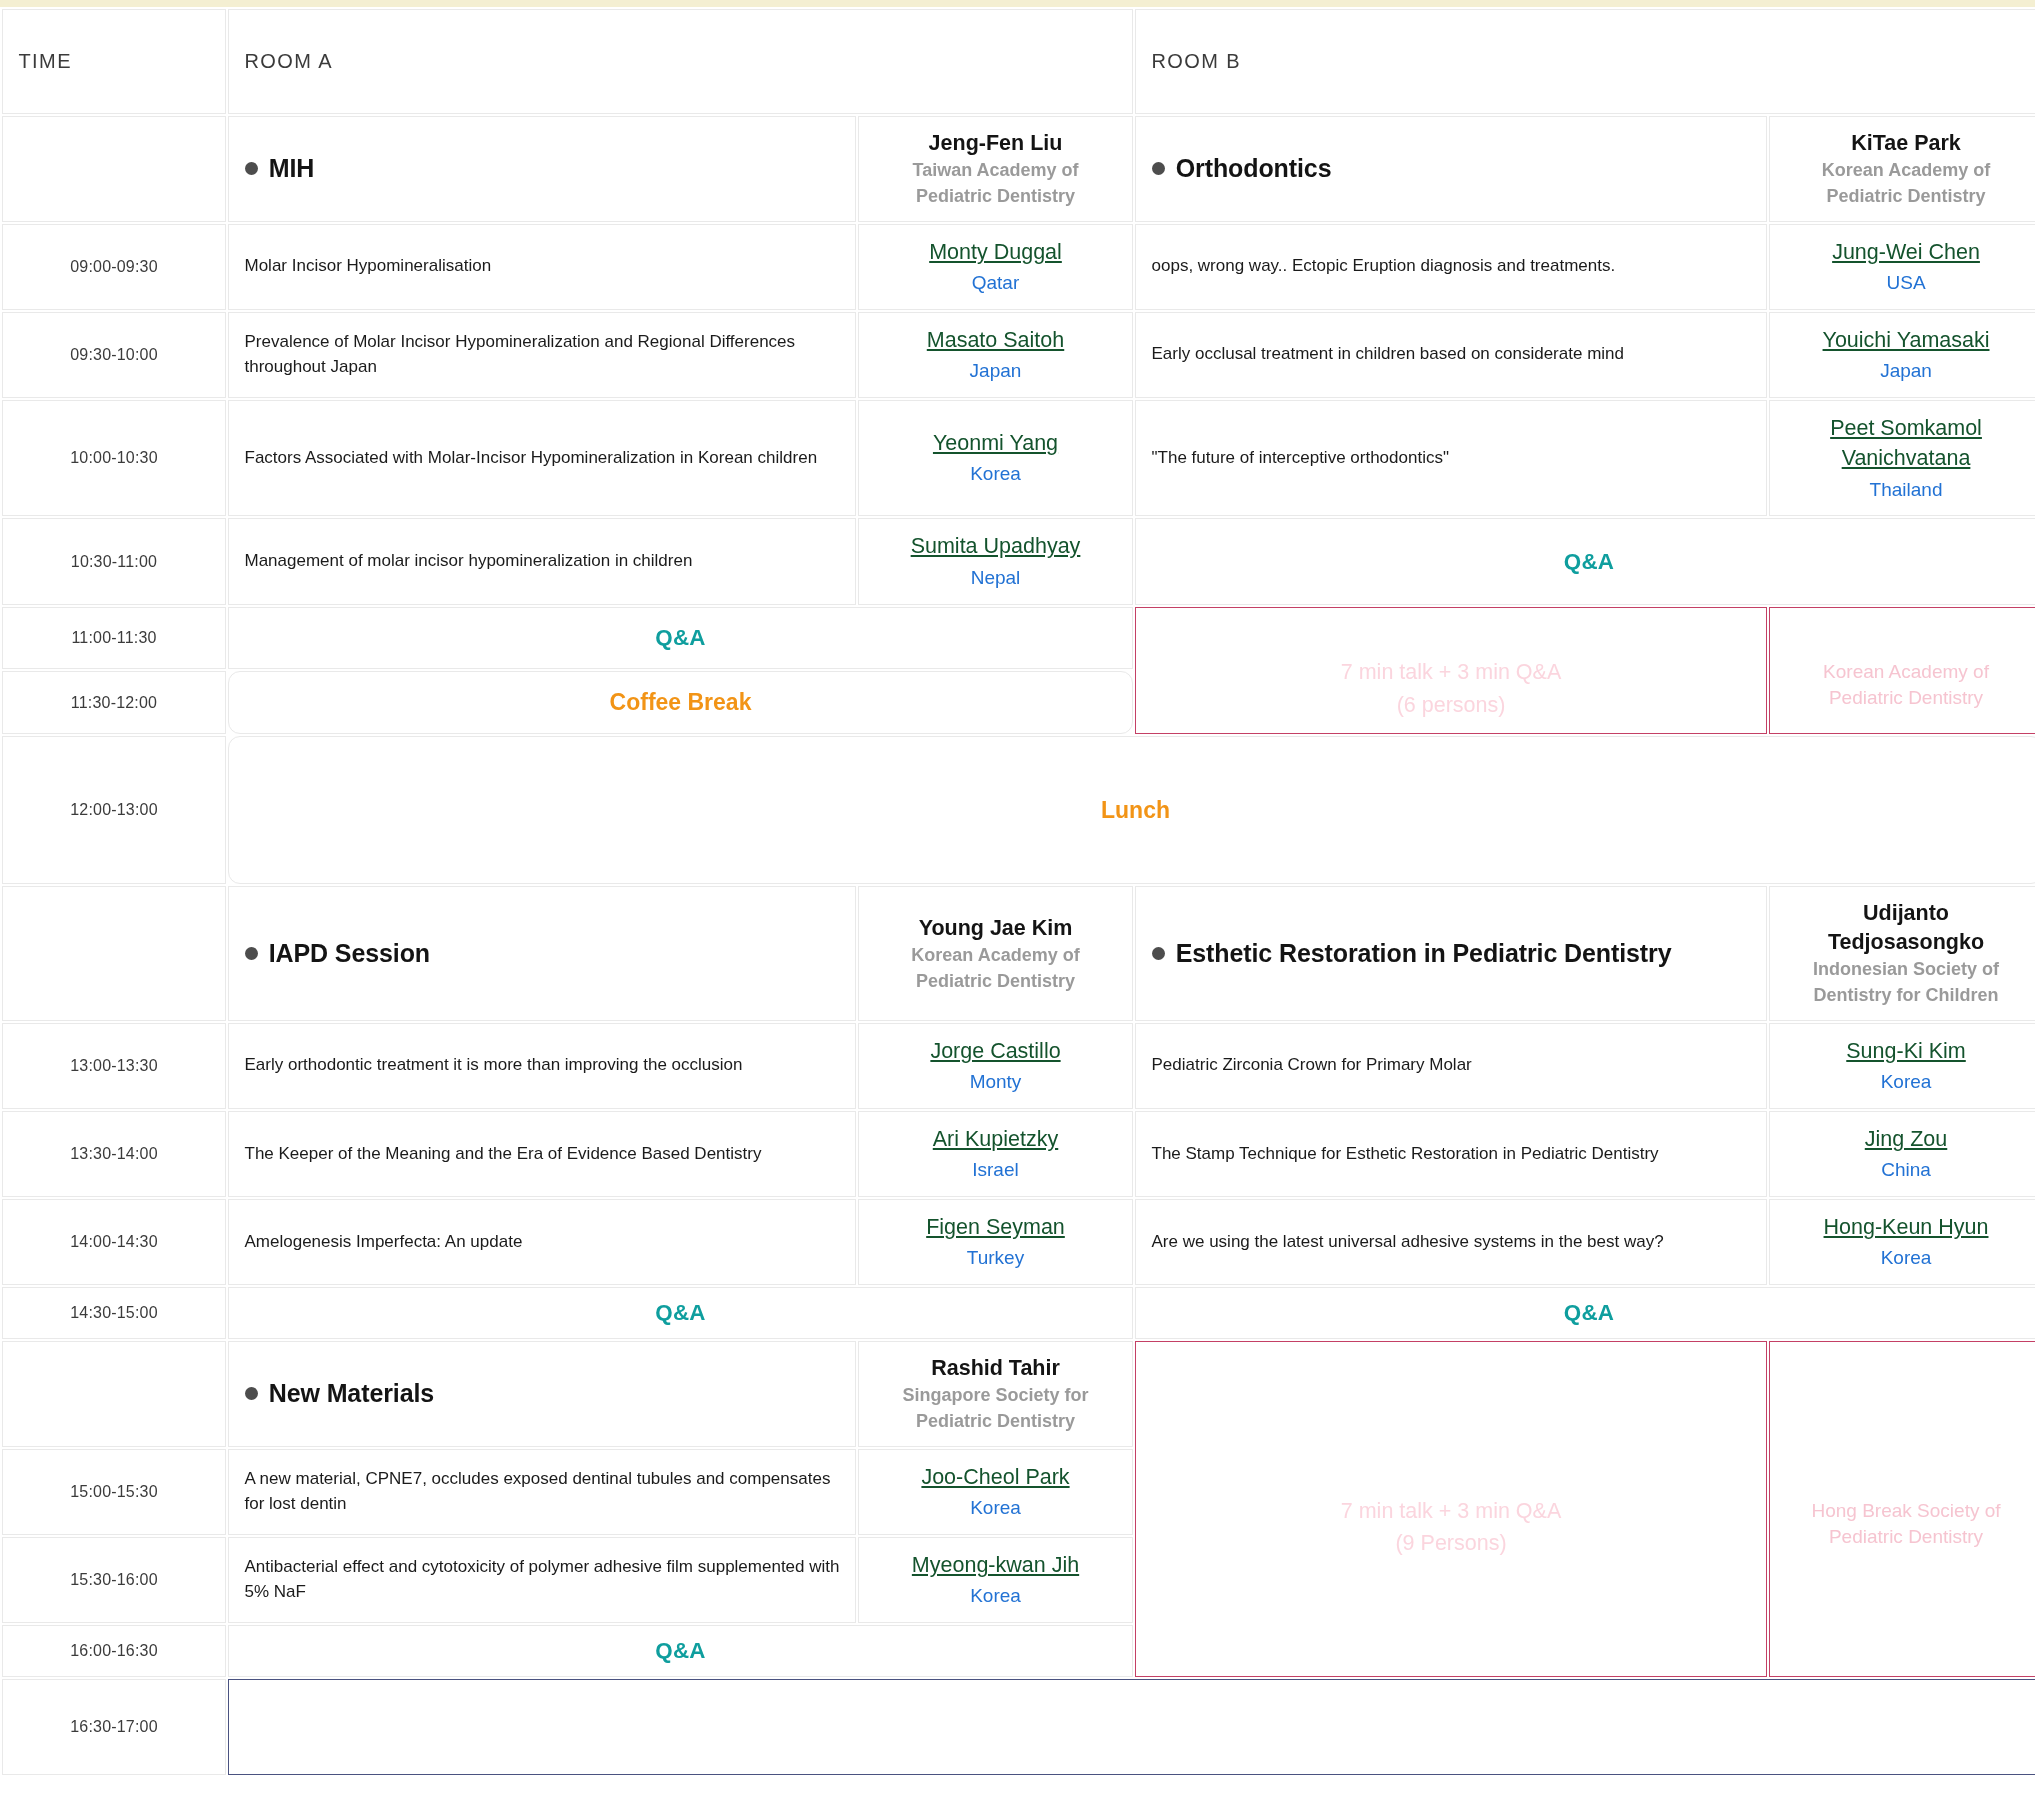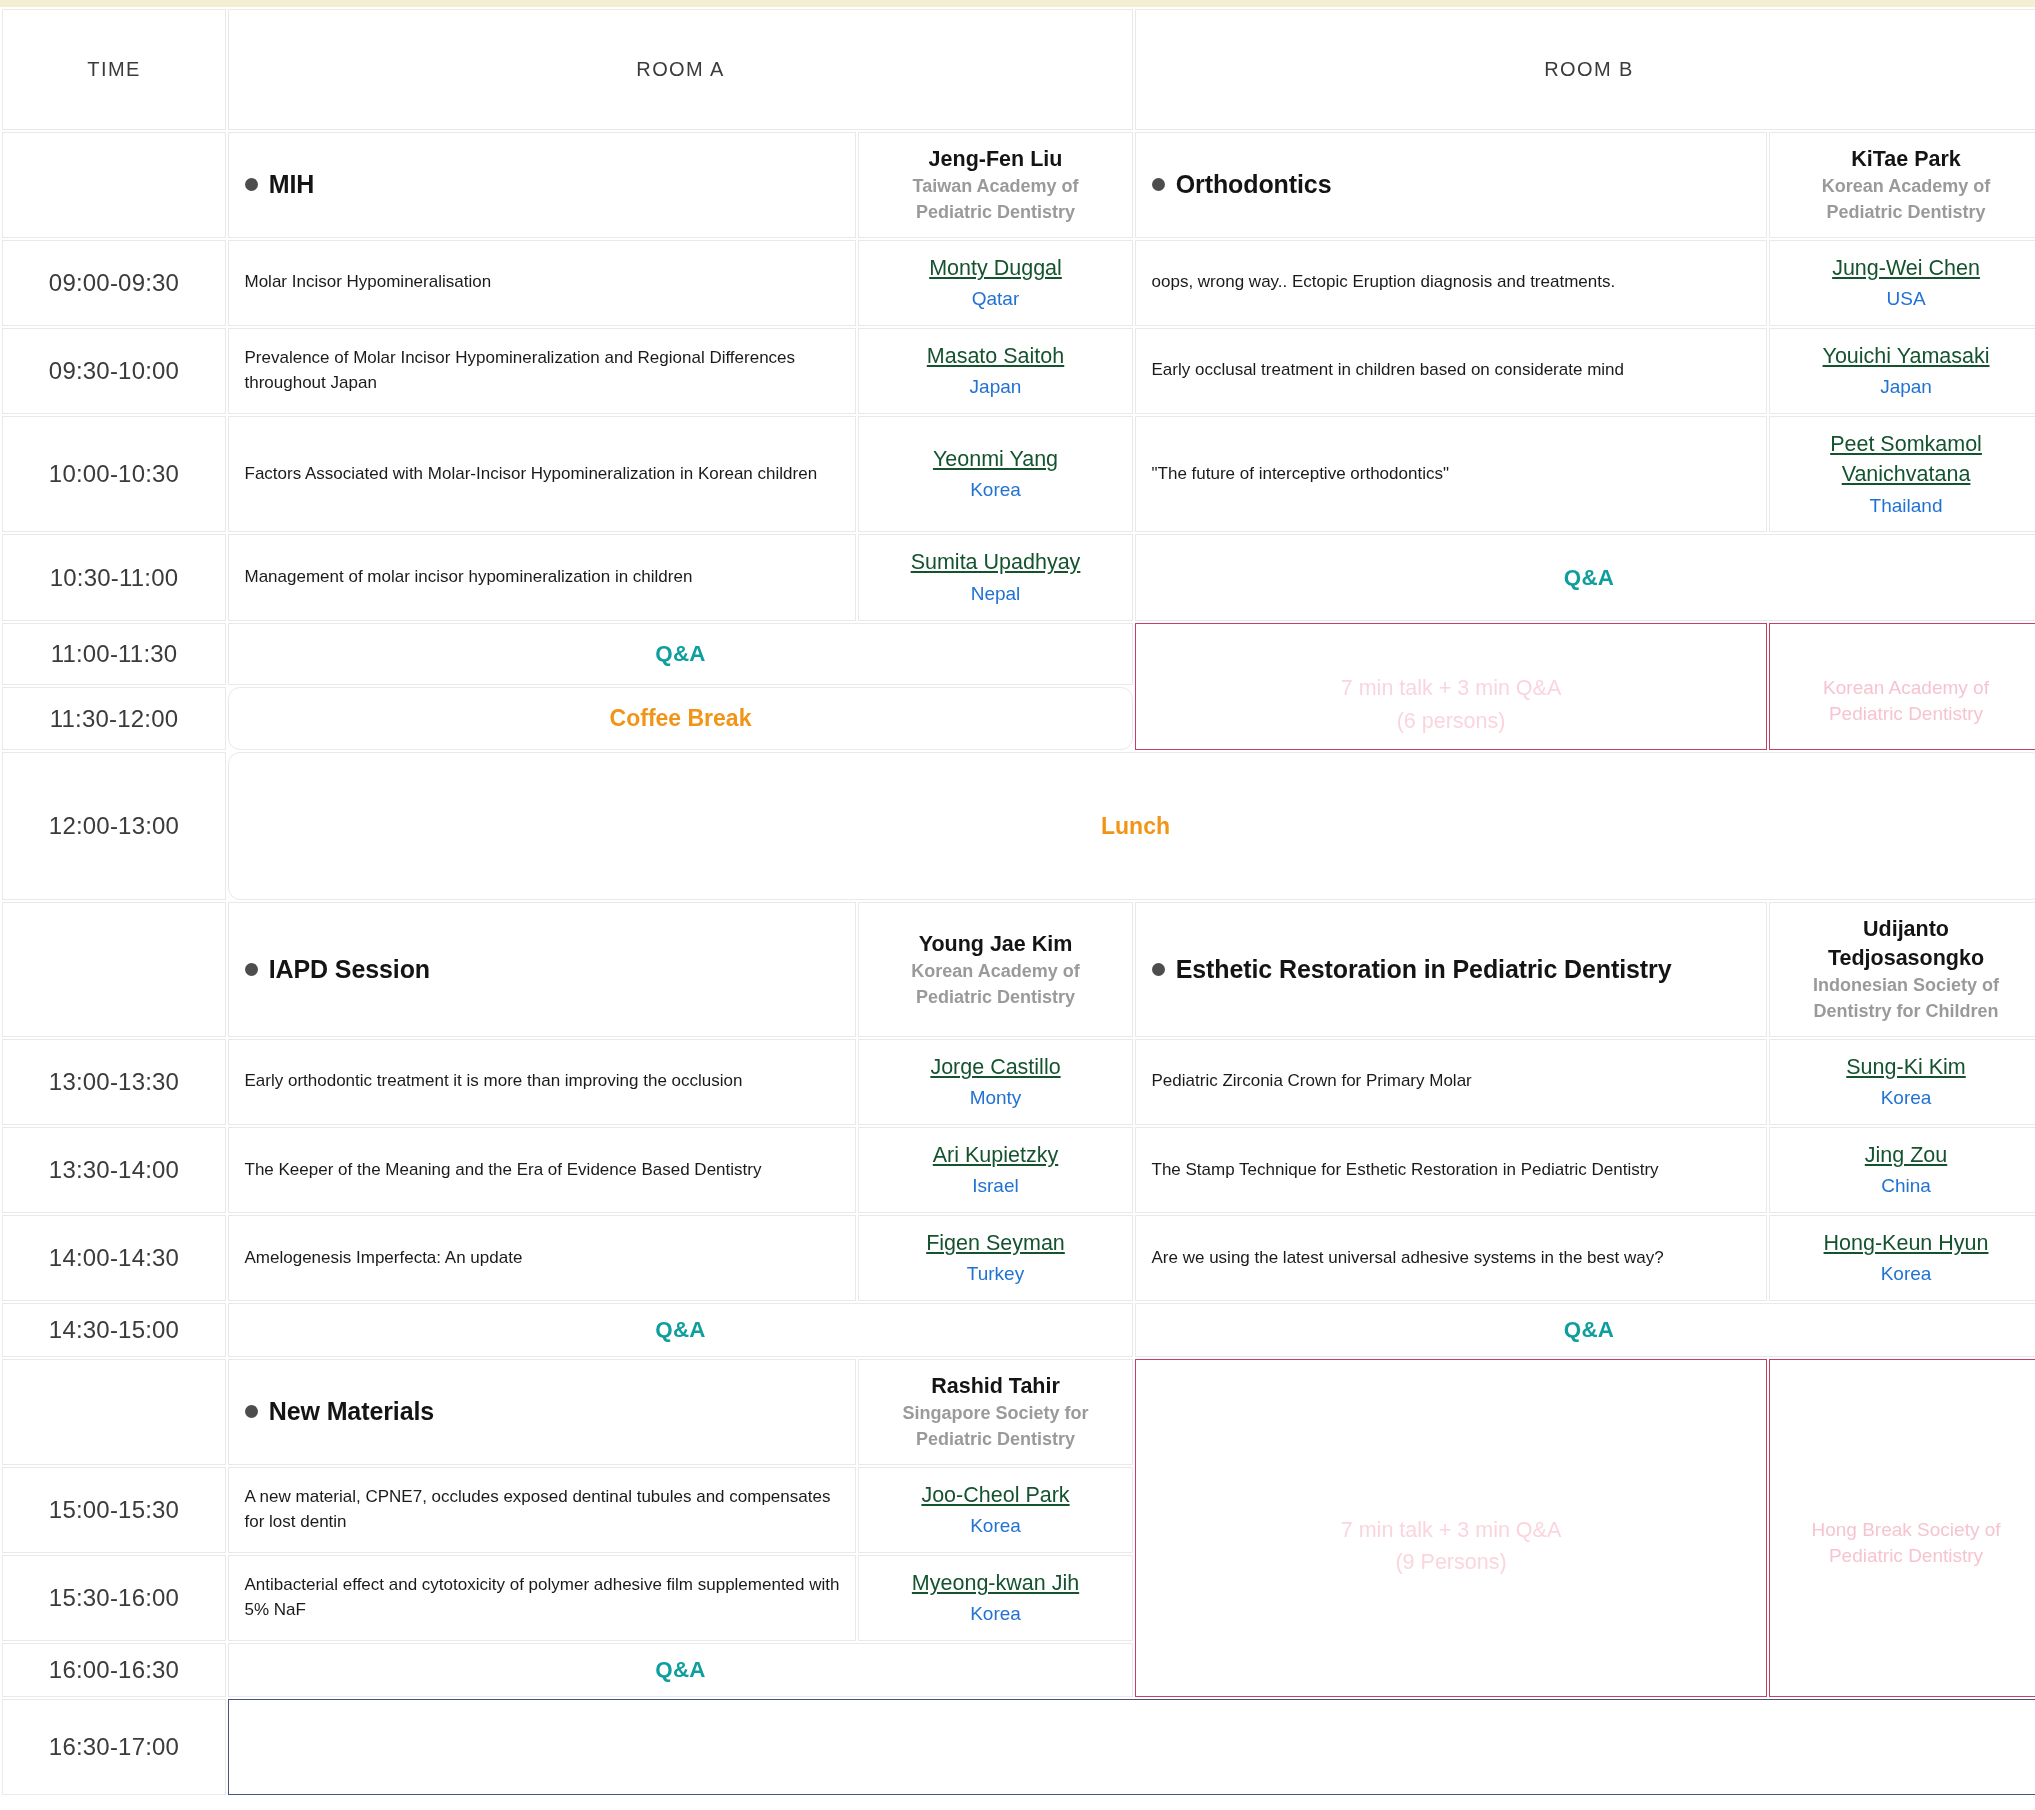--- a/index.html
+++ b/index.html
@@ -33,32 +33,31 @@
 
   
   col.c-time   { width: 224px; }
   col.c-a-talk { width: 628px; }
   col.c-a-spk  { width: 275px; }
   col.c-b-talk { width: 632px; }
   col.c-b-spk  { width: 274px; }
 
   
   .hdr {
-    text-align: center;
-    height: 121px;
+    height: 105px;
     font-size: 20px;
     letter-spacing: 1.4px;
     color: #3b3b3b;
     font-weight: 400;
   }
 
   
   .time {
     text-align: center;
-    font-size: 24px;
+    font-size: 16px;
     color: #3b3b3b;
     letter-spacing: 0.2px;
   }
   .time-blank { background: #ffffff; }
 
   
   .band {
     height: 102px;
     font-size: 25px;
     font-weight: 700;

